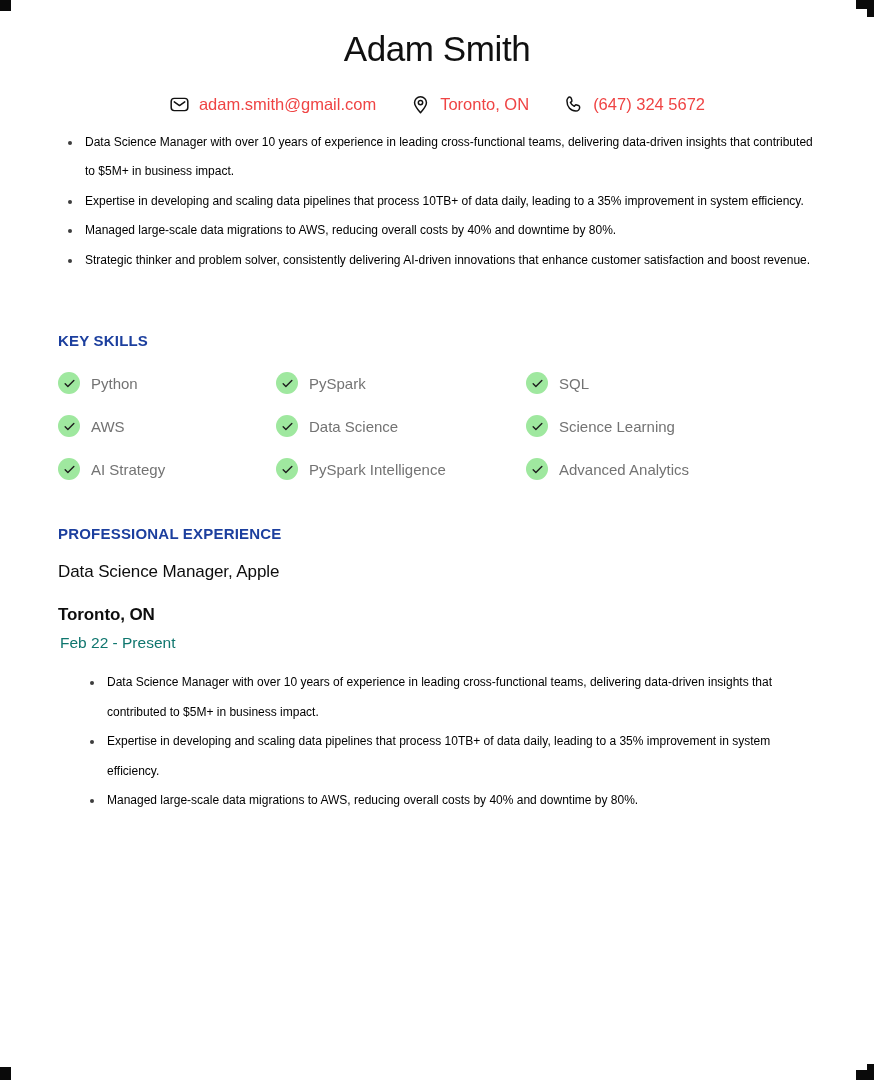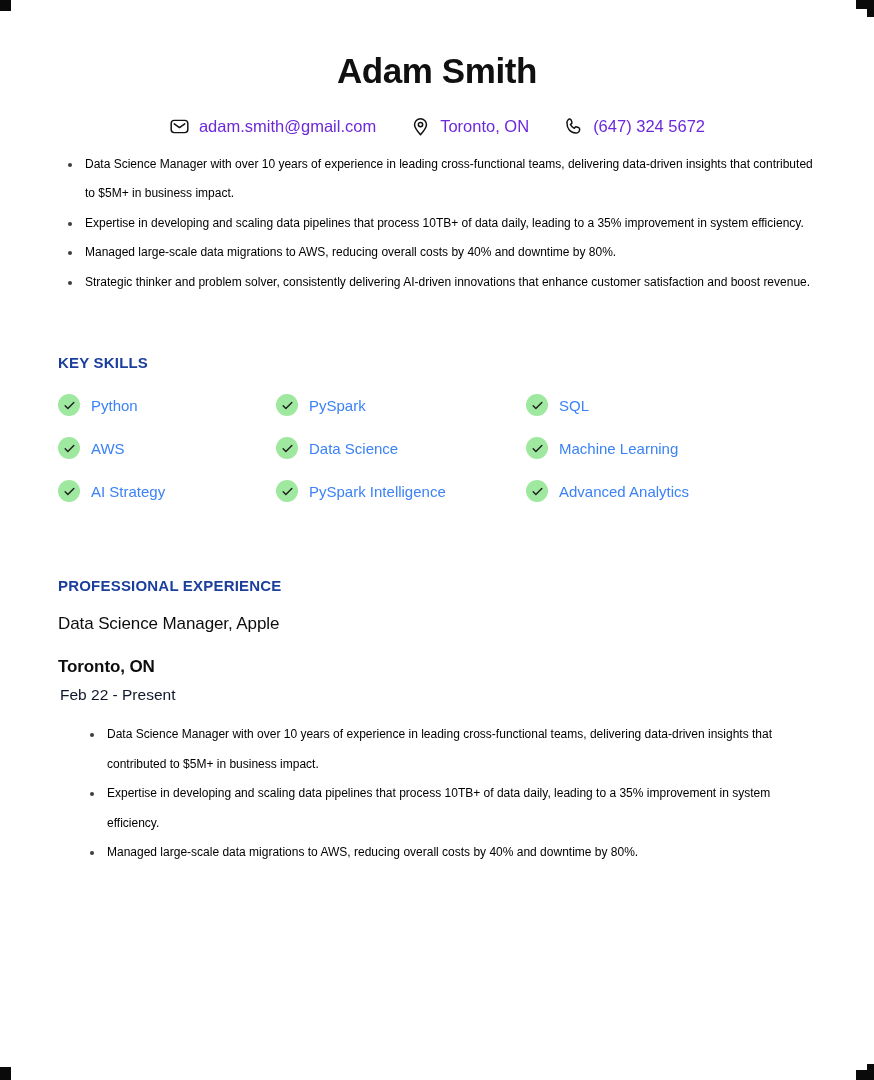--- a/index.html
+++ b/index.html
@@ -47,55 +47,55 @@
     top: 0; left: 0;
     width: 874px;
     height: 1080px;
     padding: 0 58px;
   }
 
   
   .name {
     text-align: center;
     font-size: 35px;
-    font-weight: 700;
+    font-weight: 400;
     color: #101010;
     letter-spacing: -0.4px;
     margin: 0;
-    padding-top: 52px;
+    padding-top: 30px;
     line-height: 1.1;
   }
   .contact-row {
     display: flex;
     justify-content: center;
     align-items: center;
     gap: 34px;
     margin-top: 25px;
   }
   .contact-item {
     display: flex;
     align-items: center;
     gap: 9px;
     font-size: 16.5px;
-    color: #6d28d9;
+    color: #ef4444;
     white-space: nowrap;
   }
   .contact-item svg { display: block; flex: none; }
 
   
   .section-title {
     color: #1c3f9e;
     font-size: 15px;
     font-weight: 700;
     letter-spacing: 0.2px;
     margin: 0;
   }
   .sec-summary { margin-top: 48px; }
   .sec-skills  { margin-top: 57px; }
-  .sec-exp     { margin-top: 75px; }
+  .sec-exp     { margin-top: 45px; }
 
   
   ul.bullets {
     list-style: none;
     margin: 13px 0 0 0;
     padding: 0;
   }
   ul.bullets li {
     position: relative;
     padding-left: 27px;
@@ -134,41 +134,41 @@
     border-radius: 50%;
     background: #9fe89f;
     display: flex;
     align-items: center;
     justify-content: center;
     flex: none;
   }
   .skill-badge svg { display: block; }
   .skill-label {
     font-size: 15px;
-    color: #3b82f6;
+    color: #737373;
   }
 
   
   .job-title {
     font-size: 17px;
     font-weight: 400;
     color: #0d0d0d;
     margin: 20px 0 0 0;
     letter-spacing: -0.1px;
   }
   .job-location {
     font-size: 17px;
     font-weight: 700;
     color: #0d0d0d;
     margin: 23px 0 0 0;
     letter-spacing: -0.1px;
   }
   .job-dates {
     font-size: 15.5px;
-    color: #0f172a;
+    color: #0f766e;
     margin: 9px 0 0 2px;
   }
 </style>
 </head>
 <body>
 
 <div class="corner corner-tl">
     <i class="h"></i>
   </div>
 <div class="corner corner-tr">
@@ -276,21 +276,21 @@
       </span>
       <span class="skill-label">Data Science</span>
     </div>
 
     <div class="skill">
       <span class="skill-badge">
         <svg width="13" height="13" viewBox="0 0 24 24" fill="none" stroke="#1d1d1d" stroke-width="2.6" stroke-linecap="round" stroke-linejoin="round">
             <path d="M4 12.5l5 5L20 6.5"></path>
           </svg>
       </span>
-      <span class="skill-label">Machine Learning</span>
+      <span class="skill-label">Science Learning</span>
     </div>
 
     <div class="skill">
       <span class="skill-badge">
         <svg width="13" height="13" viewBox="0 0 24 24" fill="none" stroke="#1d1d1d" stroke-width="2.6" stroke-linecap="round" stroke-linejoin="round">
             <path d="M4 12.5l5 5L20 6.5"></path>
           </svg>
       </span>
       <span class="skill-label">AI Strategy</span>
     </div>

